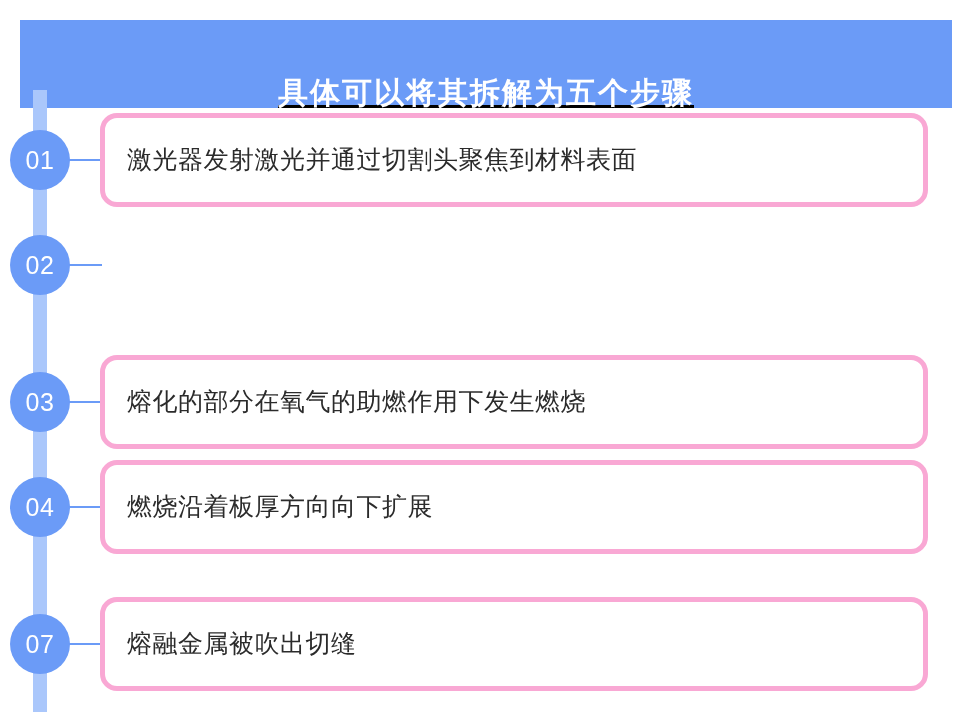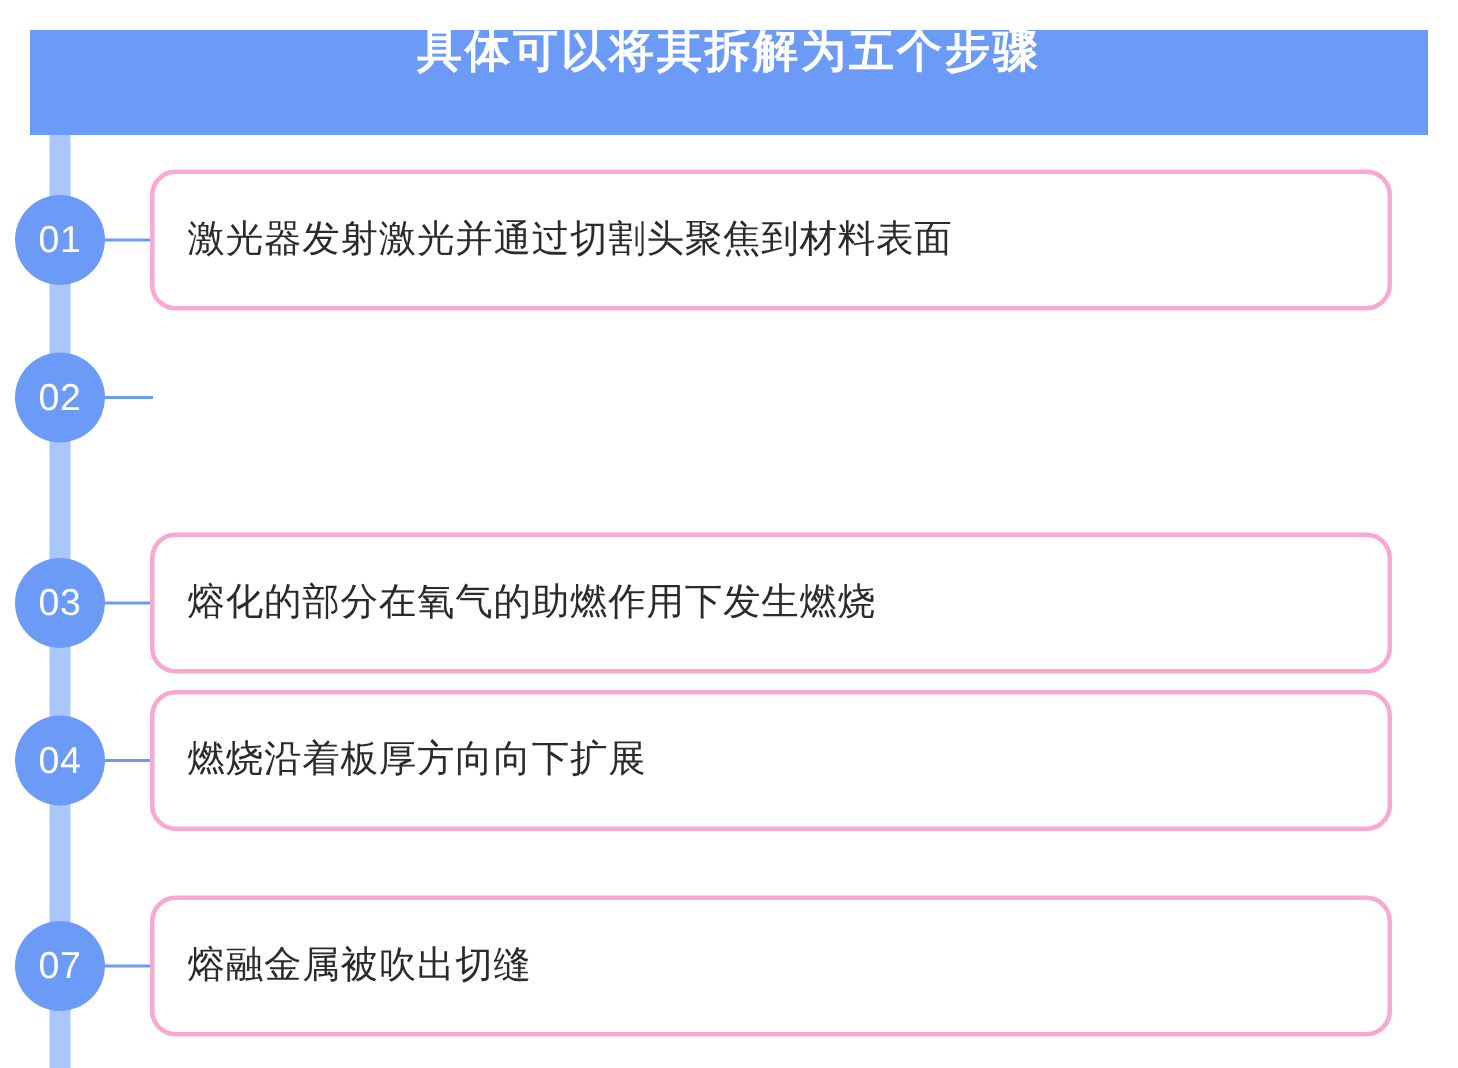--- a/index.html
+++ b/index.html
@@ -20,26 +20,27 @@
     height: 712px;
     background: #ffffff;
   }
 
   
   .header-banner {
     position: absolute;
     left: 20px;
     top: 20px;
     width: 932px;
-    height: 70px;
+    height: 88px;
     background: #6b9bf7;
     display: flex;
-    align-items: flex-start;
+    align-items: flex-end;
     justify-content: center;
     box-sizing: border-box;
+    text-decoration: underline;
   }
   .header-title {
     color: #ffffff;
     font-size: 30px;
     font-weight: bold;
     letter-spacing: 2px;
     line-height: 1;
     white-space: nowrap;
   }
 
@@ -104,21 +105,21 @@
   }
 
   
   .step-card {
     position: absolute;
     left: 100px;
     top: 0;
     width: 828px;
     height: 94px;
     background: #ffffff;
-    border: 3px solid #f9a8d4;
+    border: 5px solid #f9a8d4;
     border-radius: 17px;
     box-sizing: border-box;
     display: flex;
     align-items: center;
     z-index: 2;
   }
   .step-text {
     padding-left: 22px;
     color: #2b2b2b;
     font-size: 25px;

